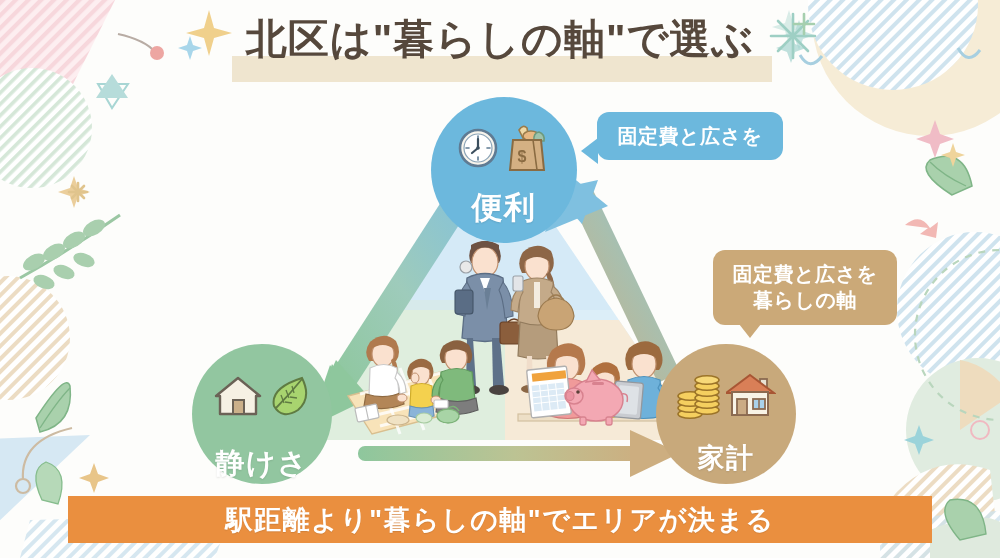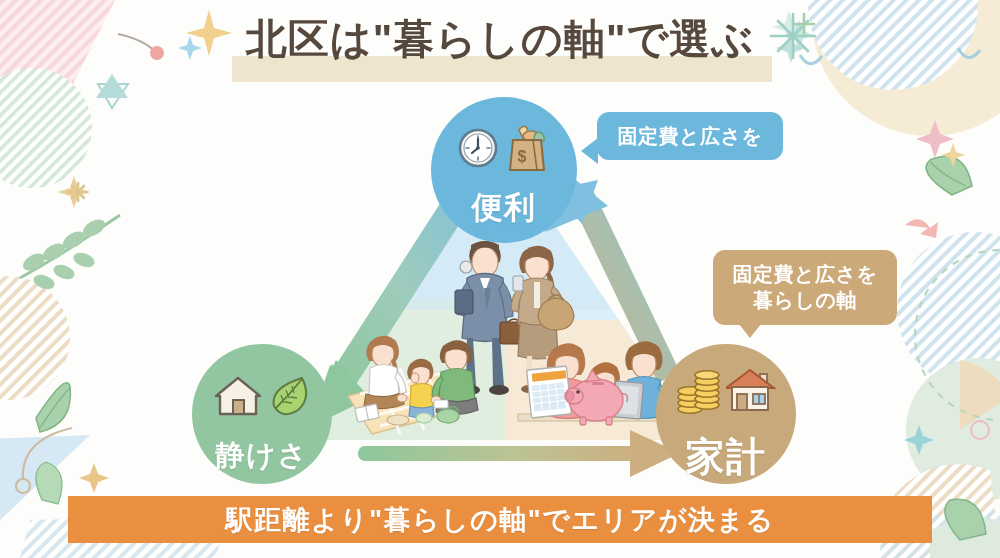--- a/index.html
+++ b/index.html
@@ -74,27 +74,27 @@
     left: 431px; top: 97px;
     width: 146px; height: 146px;
     background: #6cb8dd;
   }
   #node-benri .node-label { font-size: 31px; margin-top: 2px; }
   #node-shizukesa {
     left: 192px; top: 344px;
     width: 140px; height: 140px;
     background: #92c6a0;
   }
-  #node-shizukesa .node-label { font-size: 29px; margin-top: 4px; }
+  #node-shizukesa .node-label { font-size: 29px; margin-top: 12px; }
   #node-kakei {
     left: 656px; top: 344px;
     width: 140px; height: 140px;
     background: #c8a97b;
   }
-  #node-kakei .node-label { font-size: 39px; margin-top: 8px; }
+  #node-kakei .node-label { font-size: 27px; margin-top: 8px; }
   .node-icons {
     height: 74px;
     margin-top: 14px;
     display: flex;
     align-items: center;
     justify-content: center;
     gap: 4px;
   }
 
   

